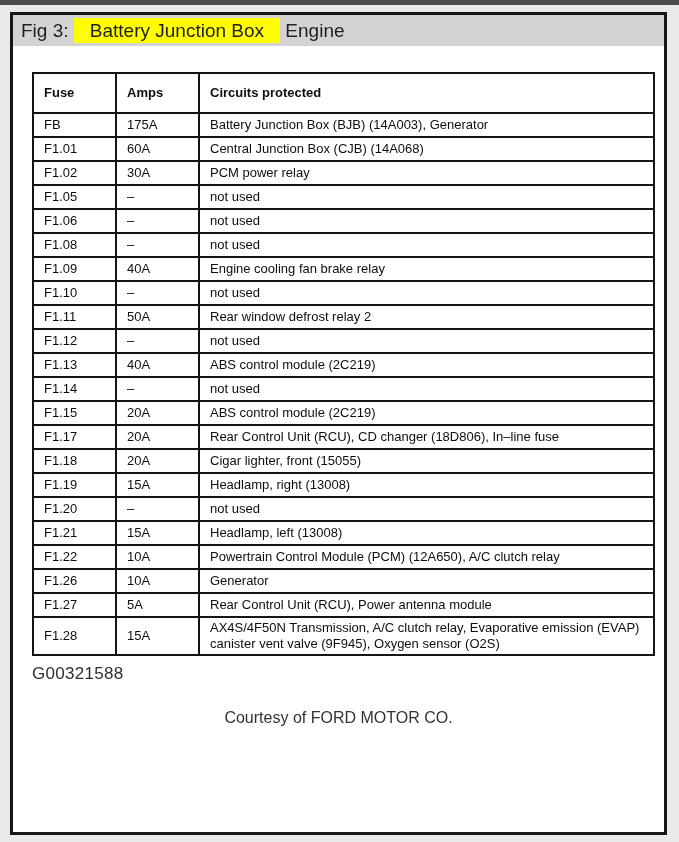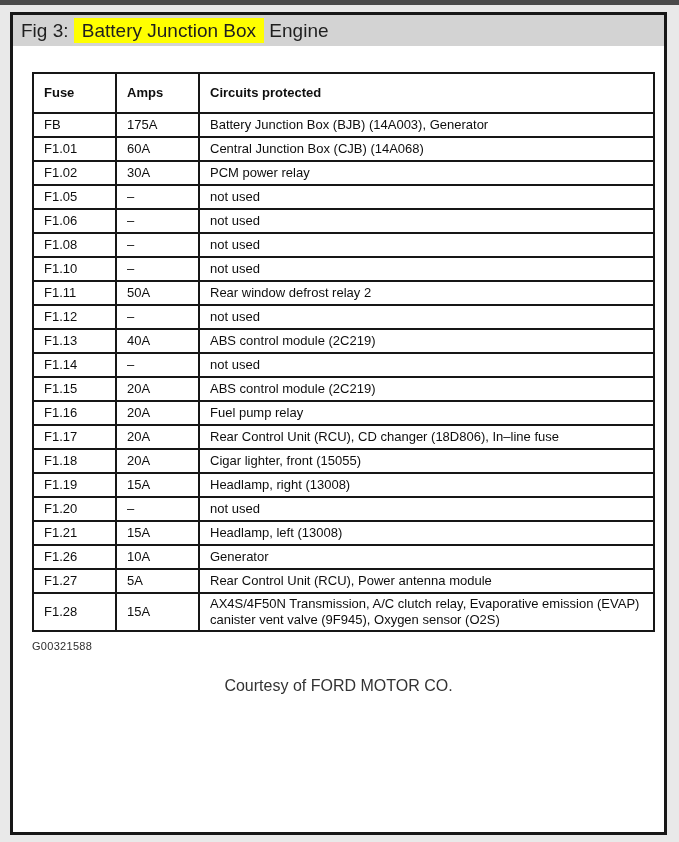--- a/index.html
+++ b/index.html
@@ -30,21 +30,21 @@
     background: var(--title-bar-bg, #d3d3d3);
     font-size: 19px;
     line-height: 31px;
     color: #1f1f1f;
     padding-left: 8px;
     white-space: pre;
   }
   .title-bar mark {
     background: var(--highlight, #ffff00);
     color: inherit;
-    padding: 2px 8px;
+    padding: 2px 16px;
   }
   table.fuse-table {
     margin: 26px 0 0 19px;
     width: 621px;
     border-collapse: collapse;
     table-layout: fixed;
   }
   table.fuse-table th,
   table.fuse-table td {
     border: 2px solid #161616;
@@ -61,21 +61,21 @@
     height: 40px;
   }
   table.fuse-table td {
     height: 24px;
   }
   .col-fuse { width: 83px; }
   .col-amps { width: 83px; }
   .col-circuits { width: 455px; }
   .figure-code {
     margin: 8px 0 0 19px;
-    font-size: 11px;
+    font-size: 17px;
     color: #2e2e2e;
     letter-spacing: 0.3px;
   }
   .courtesy {
     margin-top: 25px;
     text-align: center;
     font-size: 16px;
     color: #333333;
   }
 </style>
@@ -127,20 +127,25 @@
             <td>F1.06</td>
             <td>–</td>
             <td>not used</td>
           </tr>
           <tr>
             <td>F1.08</td>
             <td>–</td>
             <td>not used</td>
           </tr>
           <tr>
+            <td>F1.09</td>
+            <td>40A</td>
+            <td>Engine cooling fan brake relay</td>
+          </tr>
+          <tr>
             <td>F1.10</td>
             <td>–</td>
             <td>not used</td>
           </tr>
           <tr>
             <td>F1.11</td>
             <td>50A</td>
             <td>Rear window defrost relay 2</td>
           </tr>
           <tr>
@@ -157,25 +162,20 @@
             <td>F1.14</td>
             <td>–</td>
             <td>not used</td>
           </tr>
           <tr>
             <td>F1.15</td>
             <td>20A</td>
             <td>ABS control module (2C219)</td>
           </tr>
           <tr>
-            <td>F1.16</td>
-            <td>20A</td>
-            <td>Fuel pump relay</td>
-          </tr>
-          <tr>
             <td>F1.17</td>
             <td>20A</td>
             <td>Rear Control Unit (RCU), CD changer (18D806), In–line fuse</td>
           </tr>
           <tr>
             <td>F1.18</td>
             <td>20A</td>
             <td>Cigar lighter, front (15055)</td>
           </tr>
           <tr>
@@ -187,20 +187,25 @@
             <td>F1.20</td>
             <td>–</td>
             <td>not used</td>
           </tr>
           <tr>
             <td>F1.21</td>
             <td>15A</td>
             <td>Headlamp, left (13008)</td>
           </tr>
           <tr>
+            <td>F1.22</td>
+            <td>10A</td>
+            <td>Powertrain Control Module (PCM) (12A650), A/C clutch relay</td>
+          </tr>
+          <tr>
             <td>F1.26</td>
             <td>10A</td>
             <td>Generator</td>
           </tr>
           <tr>
             <td>F1.27</td>
             <td>5A</td>
             <td>Rear Control Unit (RCU), Power antenna module</td>
           </tr>
           <tr>

